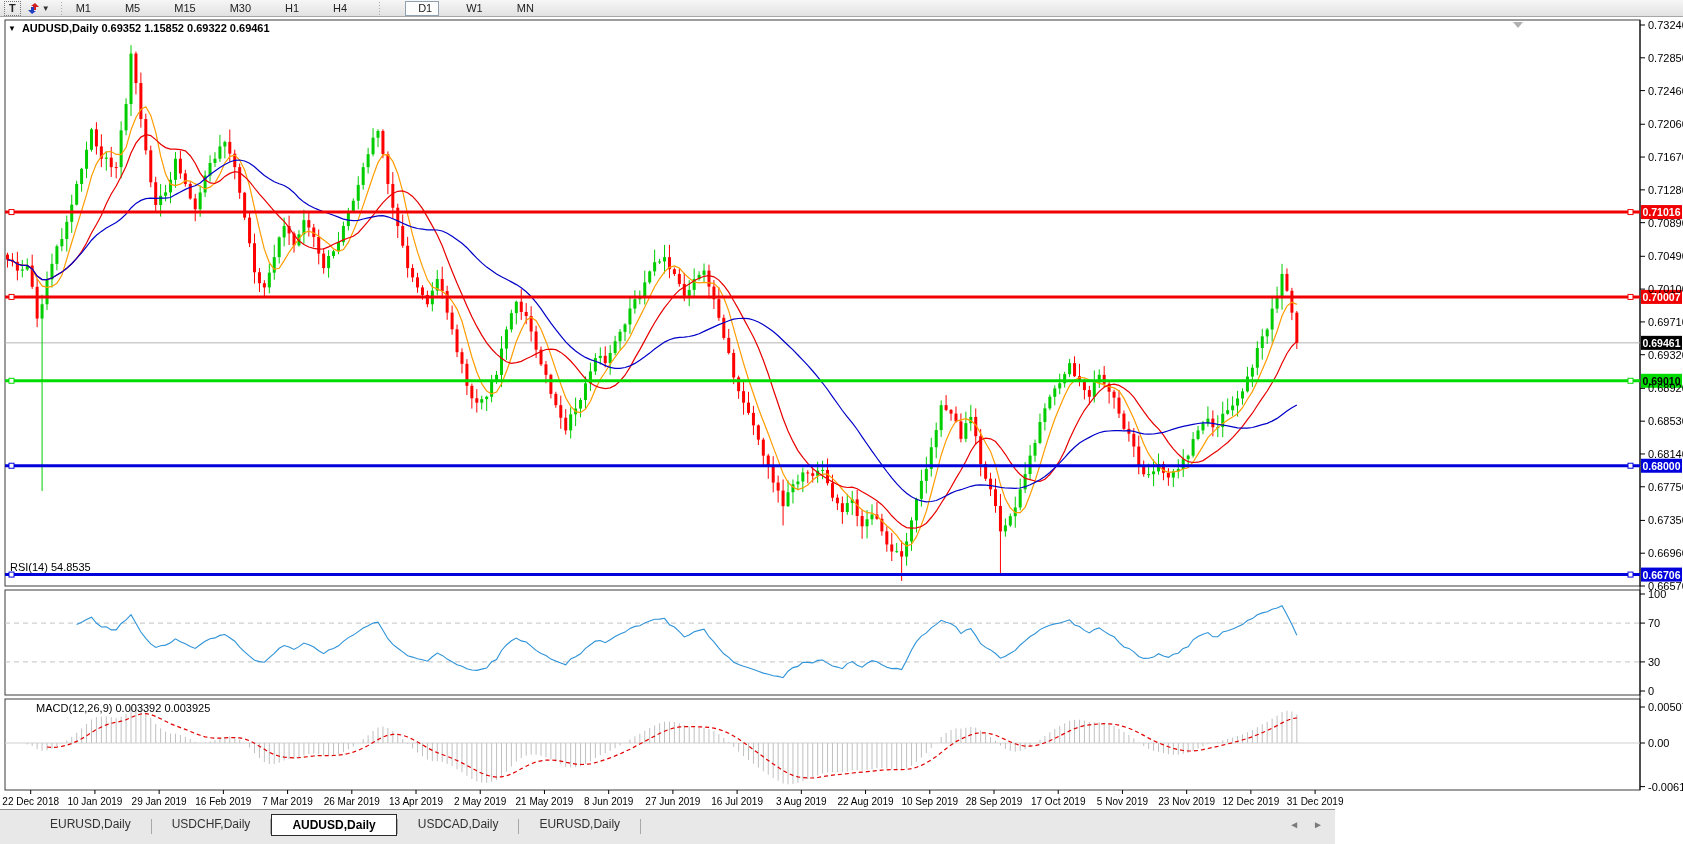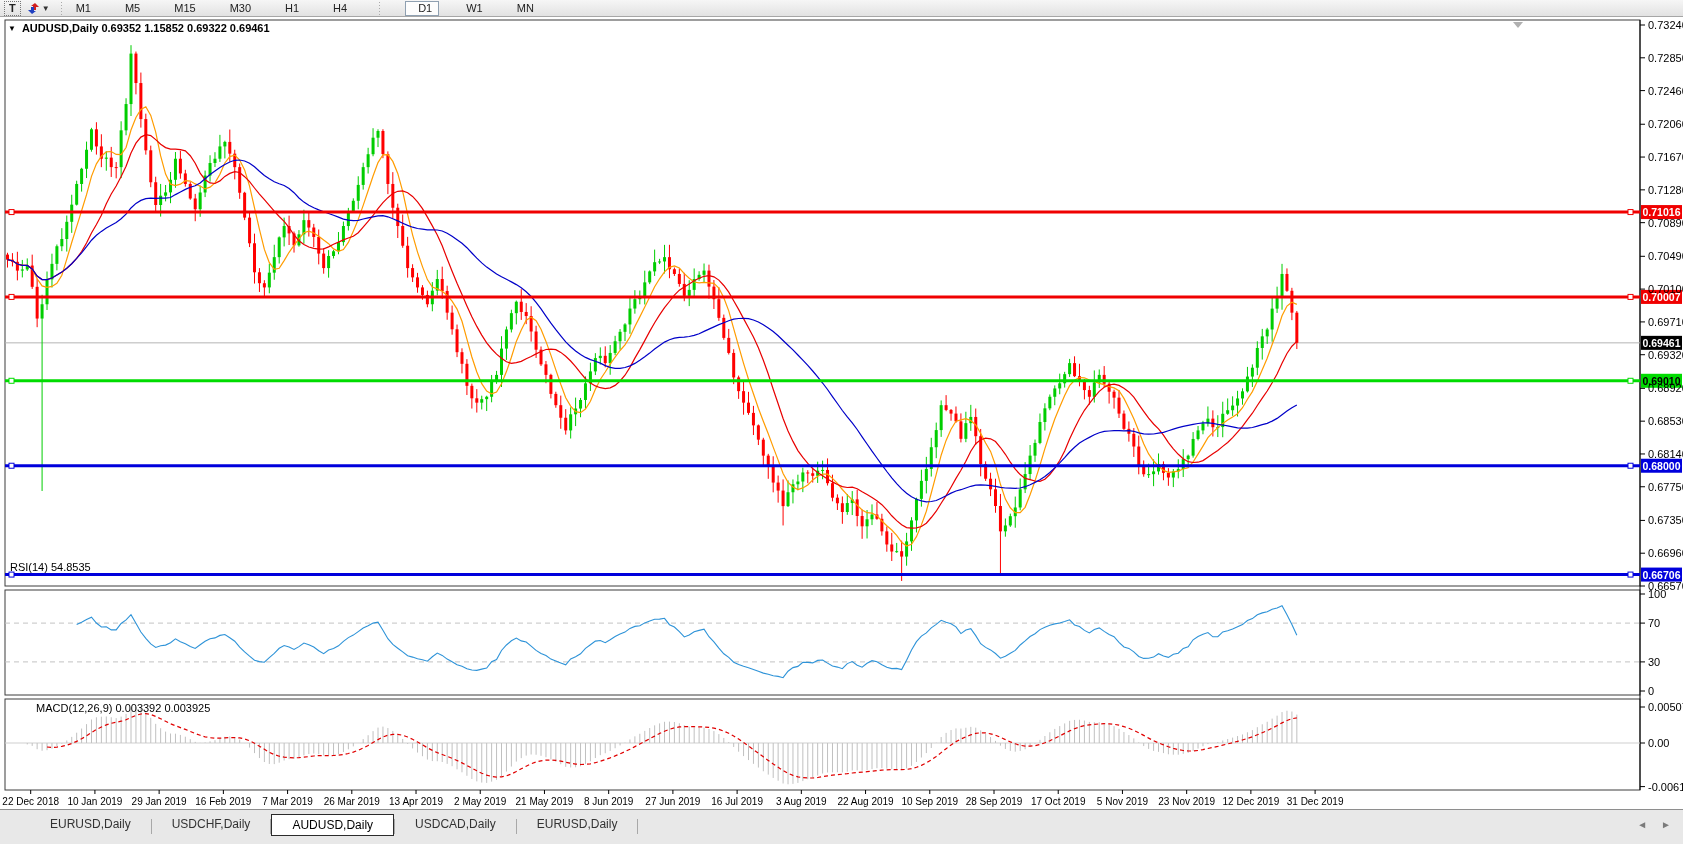--- a/index.html
+++ b/index.html
@@ -25,25 +25,25 @@
 
   
   #chart-wrap{position:absolute;left:0;top:17px;width:1683px;height:792px;background:#fff;}
   #chart-svg{position:absolute;left:0;top:0;}
   .overlay-label{position:absolute;font-size:11px;color:#000;white-space:nowrap;}
   .symbol-title{left:8px;top:5px;font-weight:bold;display:flex;align-items:center;gap:6px;}
   .symbol-title .tri{font-size:8px;}
   .pane-label{font-weight:normal;font-size:11px;}
 
   
-  .tabbar{position:absolute;left:0;top:809px;width:1683px;height:35px;
+  .tabbar{position:absolute;left:0;top:809px;width:1335px;height:35px;
     background:#e8e8e8;border-top:1px solid #8e8e8e;box-sizing:border-box;}
   .tabs{position:absolute;left:30px;top:4px;display:flex;align-items:flex-start;height:26px;}
   .tab{font-size:12px;color:#333;padding:3px 20px;cursor:default;}
-  .tab.active{background:#fff;border:1px solid #2b2b2b;font-weight:normal;color:#000;}
+  .tab.active{background:#fff;border:1px solid #2b2b2b;font-weight:bold;color:#000;}
   .tabdiv{width:1px;height:15px;background:#a8a8a8;margin-top:5px;}
   .tab-arrows{position:absolute;right:12px;top:9px;color:#7a7a7a;font-size:10px;
     display:flex;gap:14px;}
 </style>
 </head>
 <body>
 
 <div class="toolbar">
   <button class="tbtn texttool">T</button>
   <span class="arrbtn">

